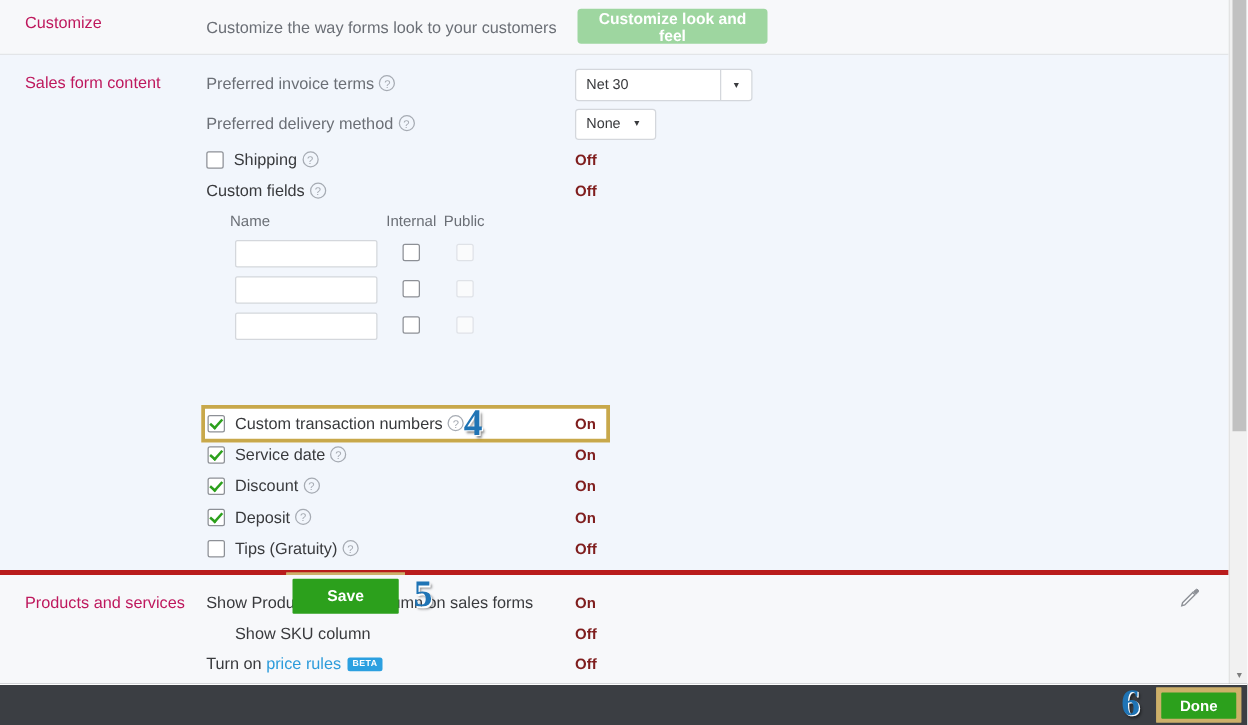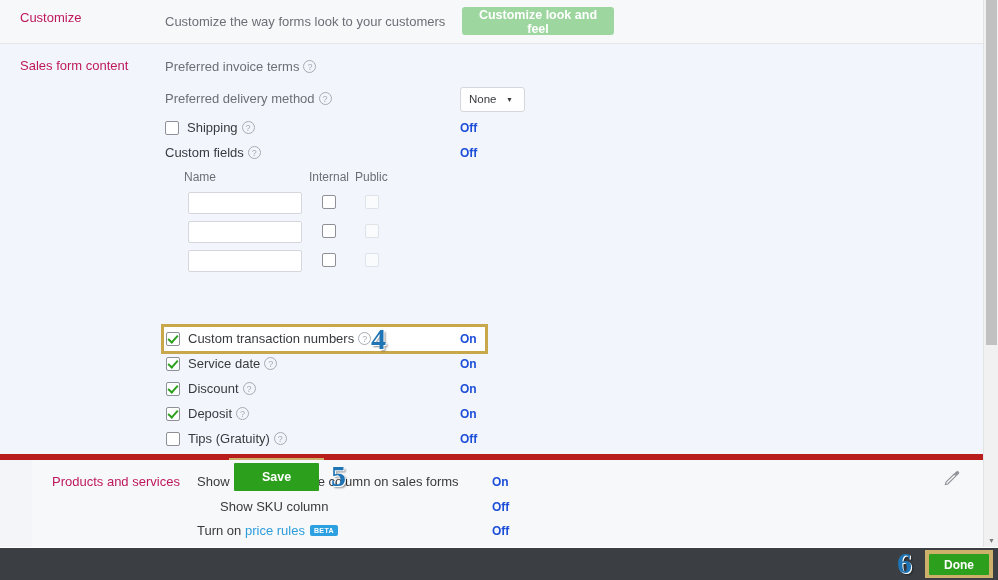--- a/index.html
+++ b/index.html
@@ -66,21 +66,21 @@
     box-sizing: border-box;
     padding: 0;
   }
   .sec-customize {
     background: #f7f8fa;
     height: 44px;
     border-bottom: 1px solid #e3e5e8;
   }
   .sec-sales {
     background: #f2f6fc;
-    border-bottom: 6px solid #b91c1c;
+    border-bottom: 4px solid #b91c1c;
     padding-bottom: 10px;
   }
   .sec-products {
     background: #f7f8fa;
     padding-bottom: 16px;
   }
   .sec-title {
     position: absolute;
     left: 20px;
     font-size: 13px;
@@ -93,21 +93,21 @@
     font-size: 13px;
     color: #6b6f76;
     white-space: nowrap;
   }
   .lbl.dark { color: #393a3d; }
   .val {
     position: absolute;
     left: 460px;
     font-size: 12px;
     font-weight: bold;
-    color: #1d4ed8;
+    color: #7f1d1d;
   }
 
   
   .help {
     display: inline-block;
     width: 13px; height: 13px;
     border: 1px solid #a6abb3;
     border-radius: 50%;
     color: #a6abb3;
     font-size: 9px;
@@ -336,20 +336,24 @@
     </div>
 
     <div class="section sec-sales" style="height:416px;">
 
       <div class="sec-title" style="top:14px;">Sales form content</div>
 
       <div class="hl hl-row"></div>
       <div class="hl hl-save"></div>
 
       <div class="lbl" style="top:15px;"><span>Preferred invoice terms</span><span class="help">?</span></div>
+      <div class="sel-wrap" style="left:460px; top:11px; width:142px; height:26px;">
+        <div class="sel-text" style="flex:1;">Net 30</div>
+        <div class="sel-arrow-box">▼</div>
+      </div>
 
       <div class="lbl" style="top:47px;"><span>Preferred delivery method</span><span class="help">?</span></div>
       <div class="sel-wrap" style="left:460px; top:43px; width:65px; height:25px;">
         <div class="sel-text" style="padding-right:2px; line-height:23px;">None</div>
         <div class="sel-arrow-plain">▼</div>
       </div>
 
       <div class="cbx" style="left:165px; top:77px;"></div>
       <div class="lbl dark" style="left:187px; top:76px;"><span>Shipping</span><span class="help">?</span></div>
       <div class="val" style="top:77px;">Off</div>
@@ -393,21 +397,21 @@
       <div class="lbl dark" style="left:188px; top:387px;"><span>Tips (Gratuity)</span><span class="help">?</span></div>
       <div class="val" style="top:388px;">Off</div>
 
       <button class="btn-cancel">Cancel</button>
       <button class="btn-save" style="z-index:2;">Save</button>
 
       <div class="step" style="left:371px; top:280px; font-size:30px;">4</div>
       <div class="step" style="left:331px; top:417px; font-size:30px;">5</div>
     </div>
 
-    <div class="section sec-products" style="height:88px;margin-left:32px;">
+    <div class="section sec-products" style="height:88px;">
       <div class="sec-title" style="top:14px;">Products and services</div>
 
       <div class="lbl dark" style="top:14px;">Show Product/Service column on sales forms</div>
       <div class="val" style="top:15px;">On</div>
 
       <div class="lbl dark" style="left:188px; top:39px;">Show SKU column</div>
       <div class="val" style="top:40px;">Off</div>
 
       <div class="lbl dark" style="top:63px;"><span>Turn on </span><a class="link" href="#">price rules</a><span class="beta">BETA</span></div>
       <div class="val" style="top:64px;">Off</div>

